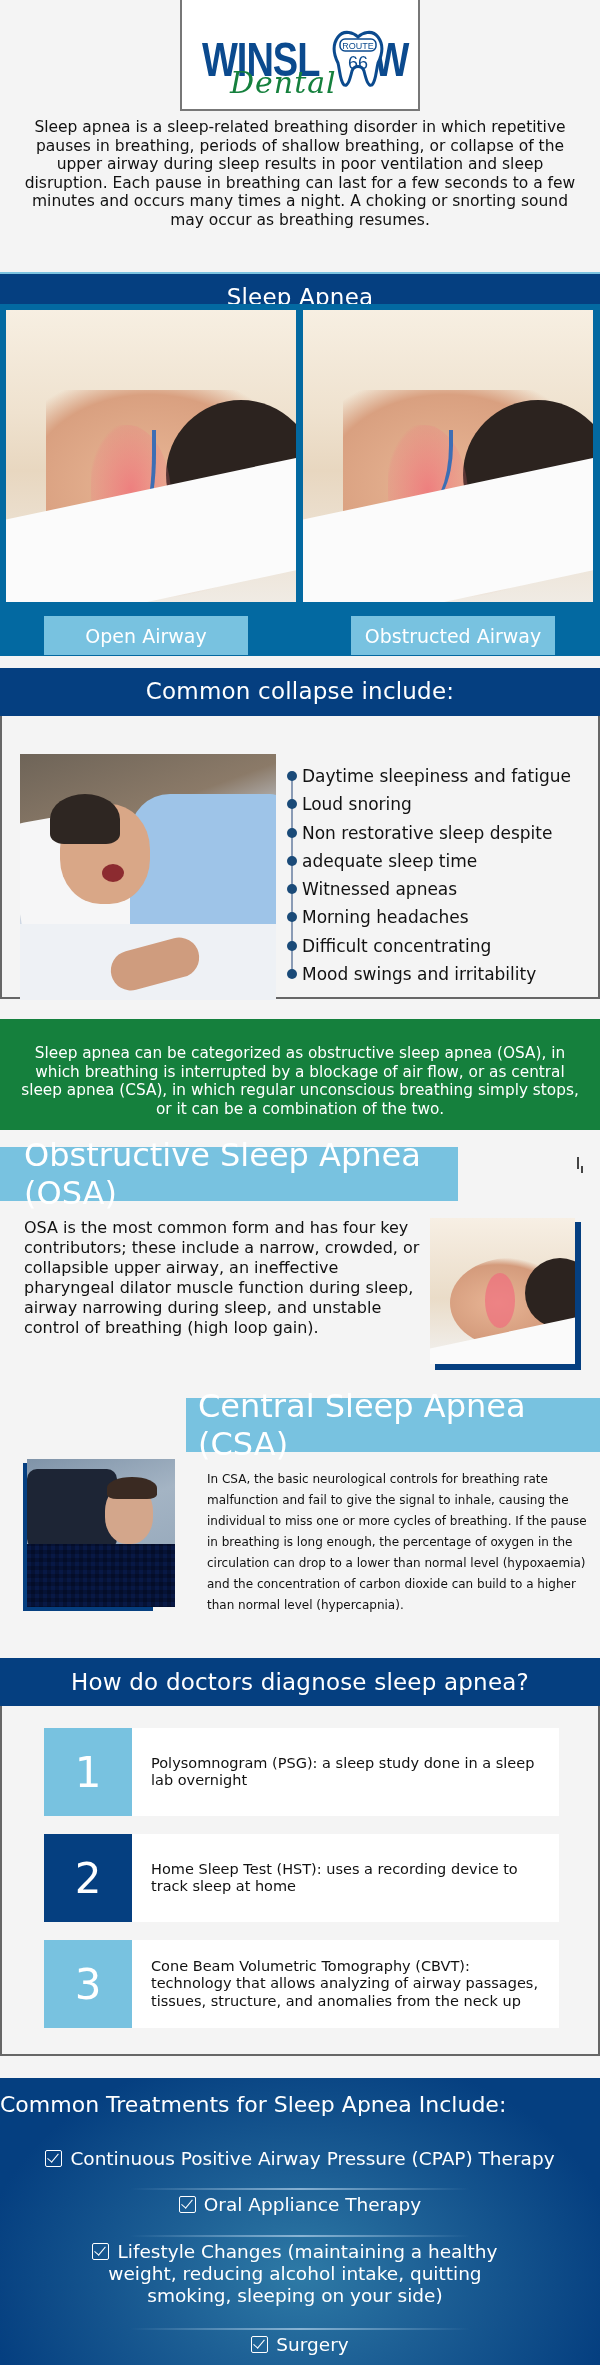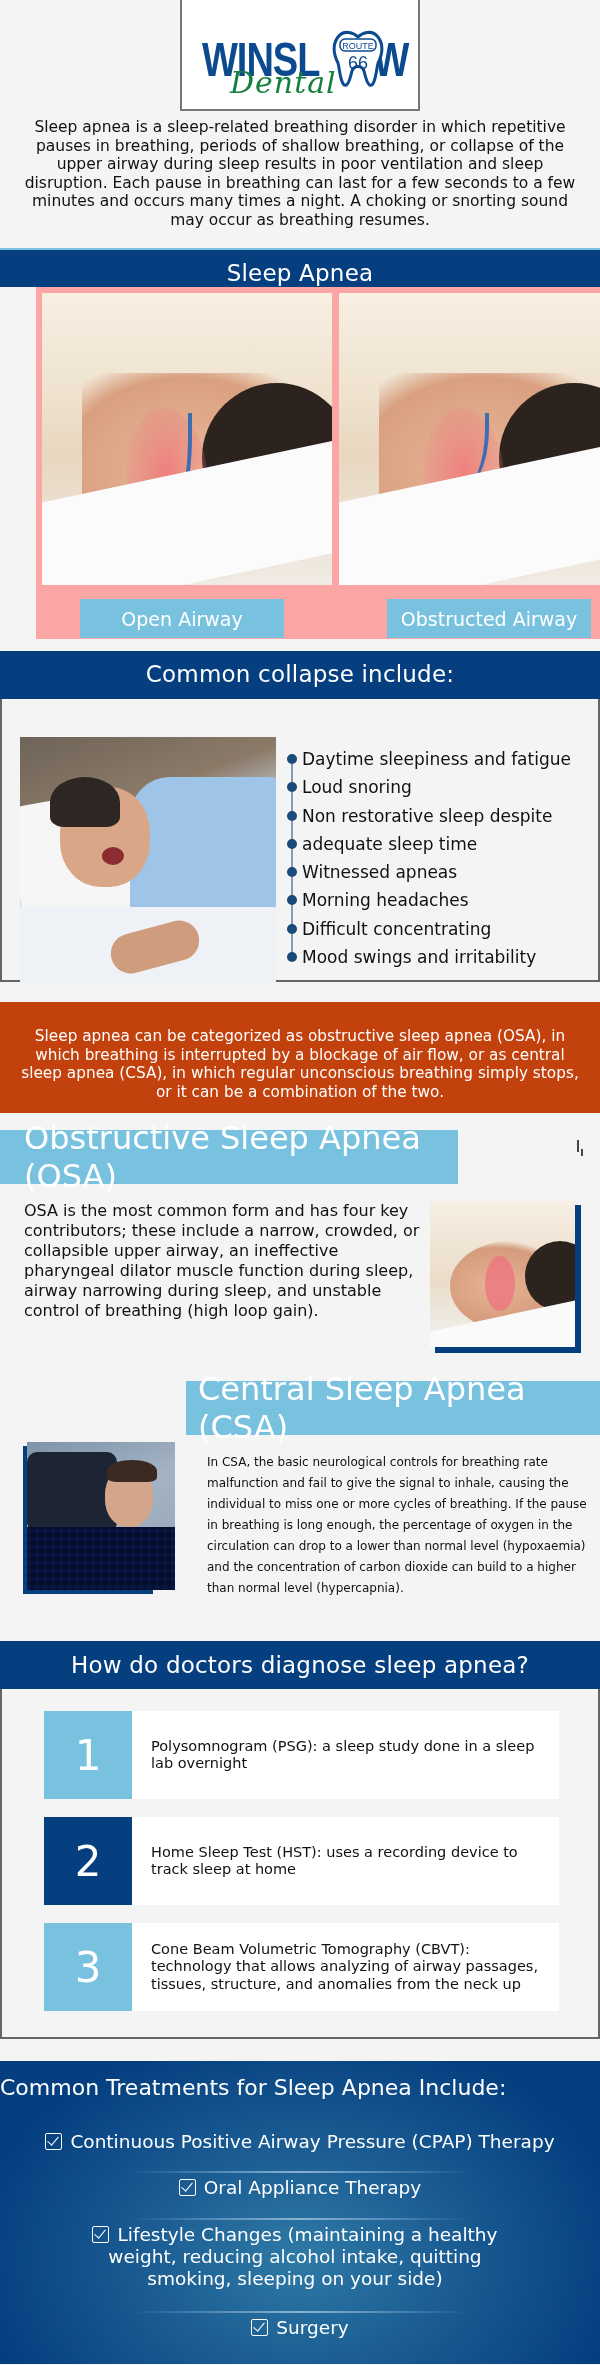--- a/index.html
+++ b/index.html
@@ -36,21 +36,21 @@
   }
 
   
   .band {
     background: #053f80; color: #fff; text-align: center;
     font-size: 23px; letter-spacing: 0.2px;
   }
   .band.top-line { border-top: 2px solid #7cc3e0; }
 
   
-  .airway { height: 352px; background: #fca5a5; position: relative; margin-left: 36px; }
+  .airway { height: 352px; background: #0369a1; position: relative; }
   .airway .photo {
     position: absolute; top: 6px; width: 290px; height: 292px;
     background: linear-gradient(180deg,#f7efe2 0%, #efe2cf 35%, #e8d7c0 55%, #f0ebe4 100%);
     overflow: hidden;
   }
   .airway .photo.left { left: 6px; }
   .airway .photo.right { left: 303px; }
   .photo .head {
     position: absolute; left: 40px; top: 80px; width: 260px; height: 210px;
     background: radial-gradient(ellipse at 40% 45%, #e9b796 0%, #d9a080 55%, transparent 70%);
@@ -105,21 +105,21 @@
   .symptom-list li {
     list-style: none; position: relative; padding-left: 16px;
     font-size: 17px; line-height: 28.3px; color: #111; white-space: nowrap;
   }
   .symptom-list li .dot {
     position: absolute; left: 1px; top: 9px; width: 10px; height: 10px; border-radius: 50%; background: #1a4a78;
   }
 
   
   .grey-band {
-    margin-top: 20px; background: #c2410c; color: #fff;
+    margin-top: 20px; background: #15803d; color: #fff;
     height: 111px; padding: 25px 20px 0 20px; text-align: center;
     font-size: 15.3px; line-height: 18.5px;
   }
 
   
   .osa { position: relative; height: 255px; }
   .osa .title, .csa .title {
     position: absolute; height: 54px; background: #78c2e0; color: #fff;
     font-size: 32px; display: flex; align-items: center;
   }
@@ -232,21 +232,21 @@
         <text x="28" y="19.5" font-size="9" text-anchor="middle" fill="#0b4a8e" font-family="Liberation Sans, sans-serif">ROUTE</text>
         <text x="28" y="40" font-size="18" text-anchor="middle" fill="#0b4a8e" font-family="Liberation Sans, sans-serif">66</text>
       </svg>
       <div class="dental">Dental</div>
     </div>
   </div>
 </header>
 
 <p class="intro">Sleep apnea is a sleep-related breathing disorder in which repetitive pauses in breathing, periods of shallow breathing, or collapse of the upper airway during sleep results in poor ventilation and sleep disruption. Each pause in breathing can last for a few seconds to a few minutes and occurs many times a night. A choking or snorting sound may occur as breathing resumes.</p>
 
-<h2 class="band top-line" style="height:39px;line-height:46px;font-weight:normal;">Sleep Apnea</h2>
+<h2 class="band top-line" style="height:32px;line-height:46px;font-weight:normal;margin-top:24px;">Sleep Apnea</h2>
 <section class="airway">
   <div class="photo left">
     <div class="head"></div>
       <div class="hair"></div>
       <div class="airway-overlay"></div>
       <div class="arrow"></div>
       <div class="pillow"></div>
   </div>
   <div class="photo right">
     <div class="head"></div>

